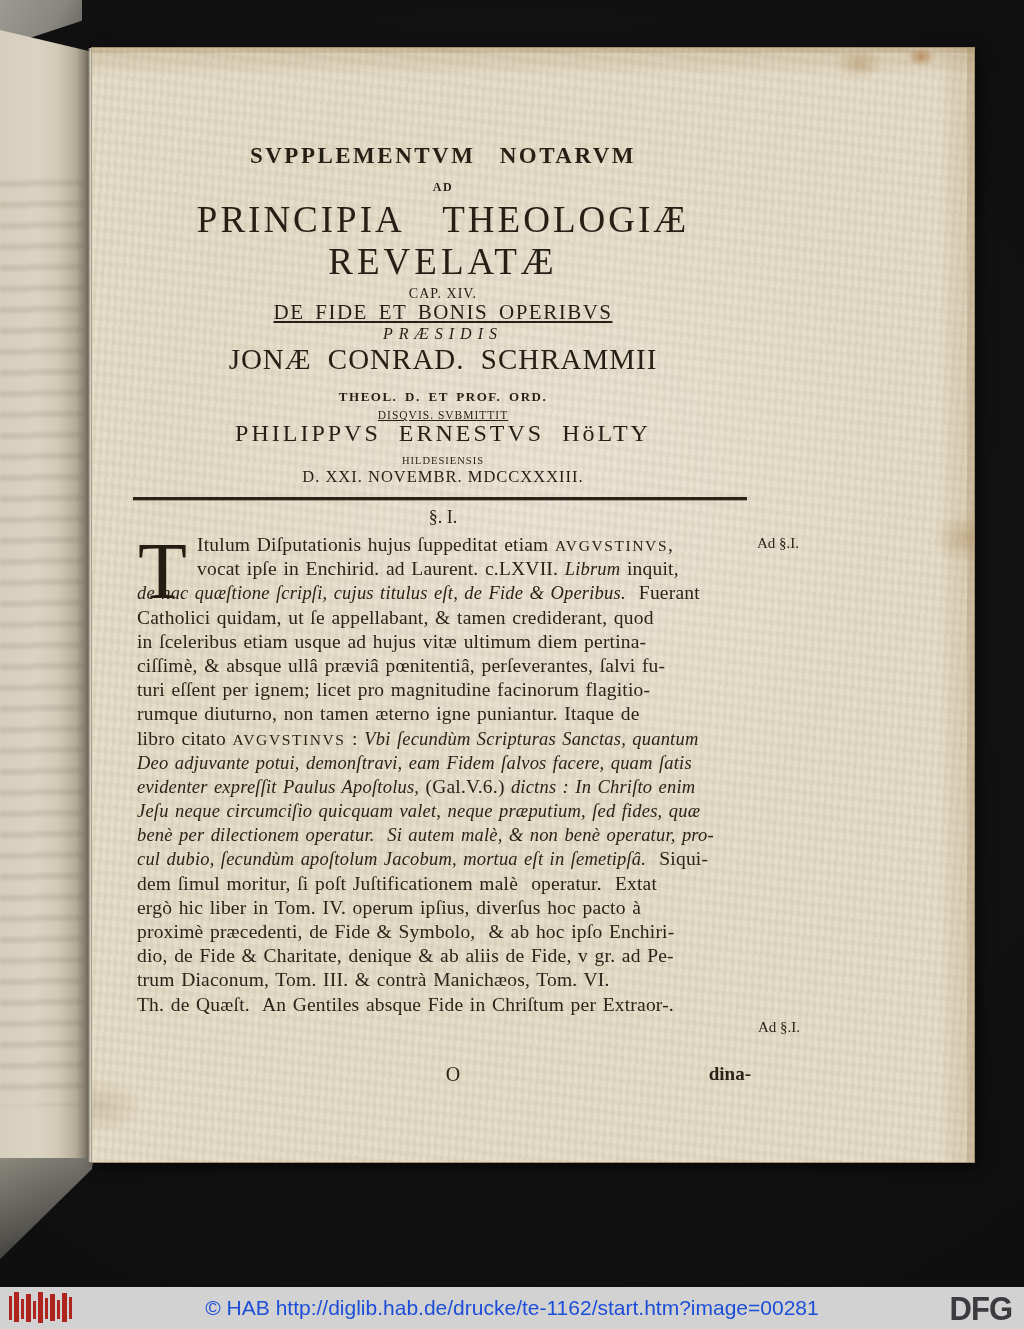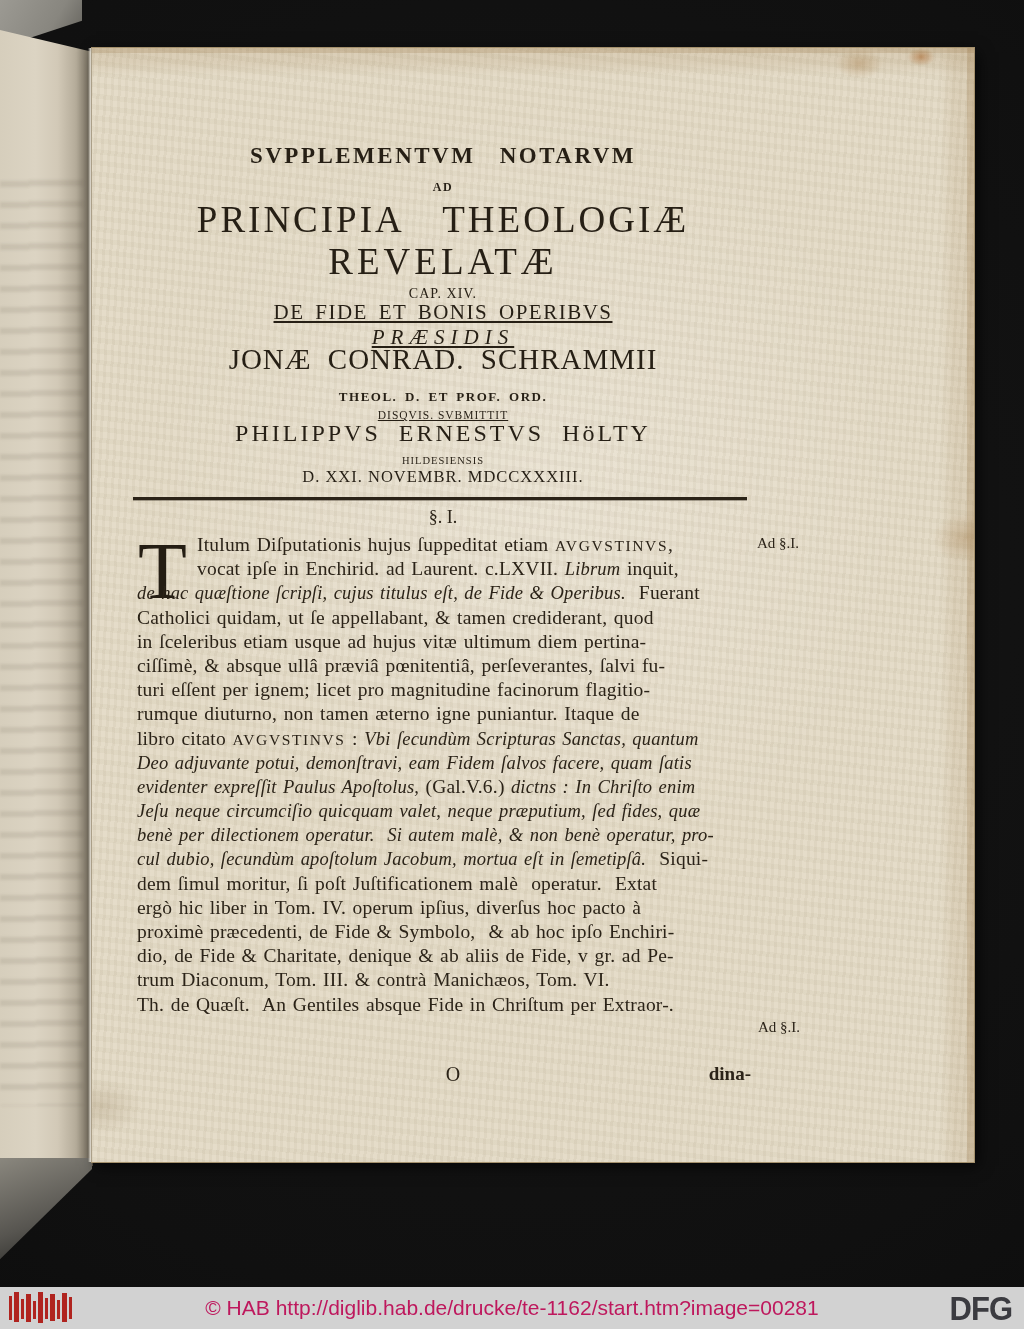--- a/index.html
+++ b/index.html
@@ -42,21 +42,21 @@
 
   
   .titles{position:absolute;left:41px;top:0;width:620px;text-align:center;color:#261f15;}
   .titles > div{position:absolute;width:100%;left:0;white-space:nowrap;}
   .t-supplementum{top:95px;font-size:23px;font-weight:bold;letter-spacing:2.5px;word-spacing:16px;}
   .t-ad{top:132px;font-size:12px;font-weight:bold;letter-spacing:1.5px;}
   .t-principia{top:134px;font-size:37px;letter-spacing:3px;word-spacing:28px;margin-top:16px;}
   .t-revelatae{top:192px;font-size:37px;letter-spacing:4px;}
   .t-cap{top:238px;font-size:14px;letter-spacing:1px;}
   .t-defide{top:252px;font-size:21px;letter-spacing:1.5px;word-spacing:4px;text-decoration:underline;}
-  .t-praesidis{top:277px;font-size:21px;font-style:italic;letter-spacing:6px;text-decoration:underline;}
+  .t-praesidis{top:277px;font-size:16px;font-style:italic;letter-spacing:6px;}
   .t-jonae{top:295px;font-size:29px;letter-spacing:1px;word-spacing:8px;}
   .t-theol{top:341px;font-size:13px;font-weight:bold;letter-spacing:1.5px;word-spacing:3px;}
   .t-disqvis{top:361px;font-size:11.5px;letter-spacing:1px;text-decoration:underline;}
   .t-philippvs{top:372px;font-size:24px;letter-spacing:3px;word-spacing:9px;}
   .t-hildesiensis{top:407px;font-size:10.5px;letter-spacing:1px;}
   .t-date{top:419px;font-size:16.5px;letter-spacing:1px;}
   .rule{position:absolute;left:41px;top:449px;width:614px;height:3px;background:#2b2318;
         box-shadow:0 1px 0 rgba(43,35,24,.35);}
   .t-sec1{position:absolute;left:41px;top:459px;width:620px;text-align:center;font-size:18px;}
 
@@ -71,21 +71,21 @@
   .note1{left:665px;top:487px;}
   .note2{left:666px;top:971px;}
   .sig-row{position:absolute;left:45px;top:1014px;width:632px;height:24px;line-height:24px;}
   .sig-o{position:absolute;left:0;width:100%;text-align:center;font-size:20px;}
   .catchword{position:absolute;right:18px;font-size:19px;font-weight:bold;}
 
   
   .footer{position:absolute;left:0;top:1287px;width:1024px;height:42px;background:#d2d2d2;
           font-family:"Liberation Sans","DejaVu Sans",sans-serif;}
   .copyright{position:absolute;left:0;top:0;width:100%;height:42px;line-height:42px;
-             text-align:center;font-size:21px;color:#be185d;}
+             text-align:center;font-size:21px;color:#1d4ed8;}
   .hab-logo{position:absolute;left:8px;top:3px;}
   .dfg{position:absolute;right:12px;top:1px;font-size:31px;font-weight:900;color:#3b3b40;
        letter-spacing:-1px;transform:scaleY(1.08);transform-origin:top;line-height:40px;}
 </style>
 </head>
 <body>
 
 <div class="stage">
 
   <div class="corner-tl"></div>

